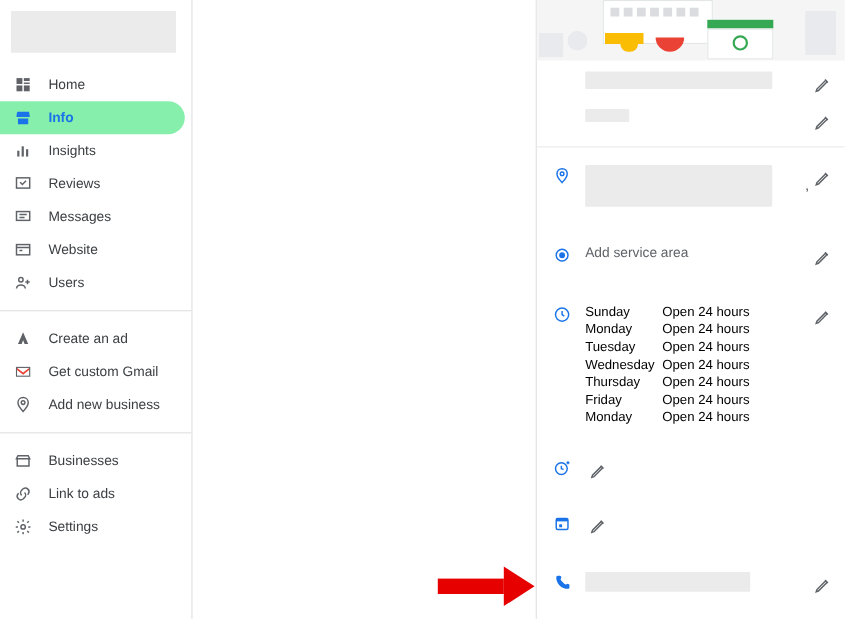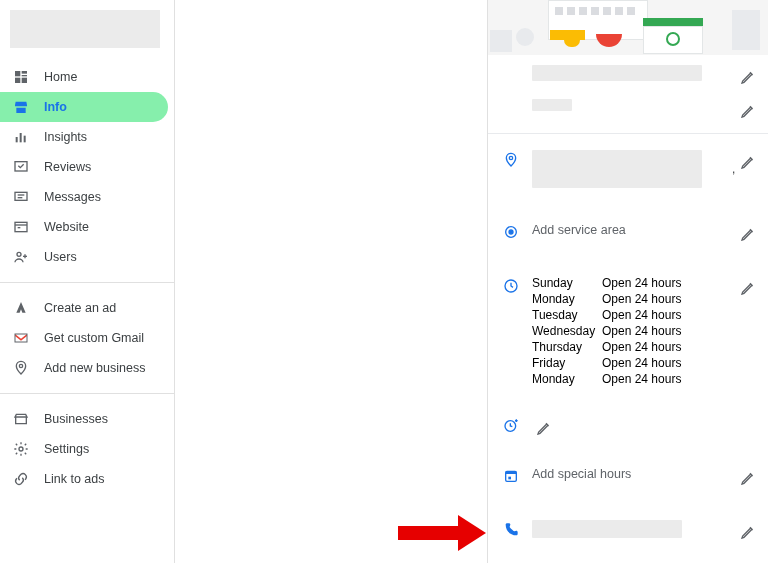--- a/index.html
+++ b/index.html
@@ -267,34 +267,34 @@
         <span class="nav-icon">
           <svg width="16" height="16" viewBox="0 0 24 24" fill="none" stroke="currentColor" stroke-width="2">
               <path d="M3 9l2-4h14l2 4H3zM4 9v10h16V9"></path>
             </svg>
         </span>
         <span class="nav-label">Businesses</span>
       </div>
       <div class="nav-item">
         <span class="nav-icon">
           <svg width="16" height="16" viewBox="0 0 24 24" fill="none" stroke="currentColor" stroke-width="2">
+              <path d="M10 14a5 5 0 0 1 0-7l2-2a5 5 0 0 1 7 7l-1 1"></path>
+              <path d="M14 10a5 5 0 0 1 0 7l-2 2a5 5 0 0 1-7-7l1-1"></path>
+            </svg>
+        </span>
+        <span class="nav-label">Link to ads</span>
+      </div>
+      <div class="nav-item">
+        <span class="nav-icon">
+          <svg width="16" height="16" viewBox="0 0 24 24" fill="none" stroke="currentColor" stroke-width="2">
               <circle cx="12" cy="12" r="3"></circle>
               <path d="M12 2v3M12 19v3M4.2 4.2l2.1 2.1M17.7 17.7l2.1 2.1M2 12h3M19 12h3M4.2 19.8l2.1-2.1M17.7 6.3l2.1-2.1"></path>
             </svg>
         </span>
         <span class="nav-label">Settings</span>
-      </div>
-      <div class="nav-item">
-        <span class="nav-icon">
-          <svg width="16" height="16" viewBox="0 0 24 24" fill="none" stroke="currentColor" stroke-width="2">
-              <path d="M10 14a5 5 0 0 1 0-7l2-2a5 5 0 0 1 7 7l-1 1"></path>
-              <path d="M14 10a5 5 0 0 1 0 7l-2 2a5 5 0 0 1-7-7l1-1"></path>
-            </svg>
-        </span>
-        <span class="nav-label">Link to ads</span>
       </div>
     </div>
   </nav>
 
   <div class="middle"></div>
 
   <aside class="panel">
     <div class="panel-header">
       <div class="side-l"></div>
       <div class="tree"></div>
@@ -424,23 +424,20 @@
     </div>
 
     <div class="info-row" style="padding-top:16px">
       <span class="row-icon">
         <svg width="16" height="16" viewBox="0 0 24 24" fill="currentColor">
             <rect x="4" y="5" width="16" height="15" rx="2" fill="none" stroke="currentColor" stroke-width="2"></rect>
             <rect x="4" y="5" width="16" height="4"></rect>
             <rect x="8" y="13" width="4" height="4"></rect>
           </svg>
       </span>
-      <div class="row-body">
-        <span class="italic">Add special hours</span>
-      </div>
       <span class="edit-btn">
         <svg width="16" height="16" viewBox="0 0 24 24" fill="none" stroke="currentColor" stroke-width="2">
             <path d="M3 21l3-1 12-12-2-2L4 18l-1 3zM15 5l4 4"></path>
           </svg>
       </span>
     </div>
 
     <div class="info-row" style="padding-top:20px">
       <span class="row-icon">
         <svg width="16" height="16" viewBox="0 0 24 24" fill="currentColor">

